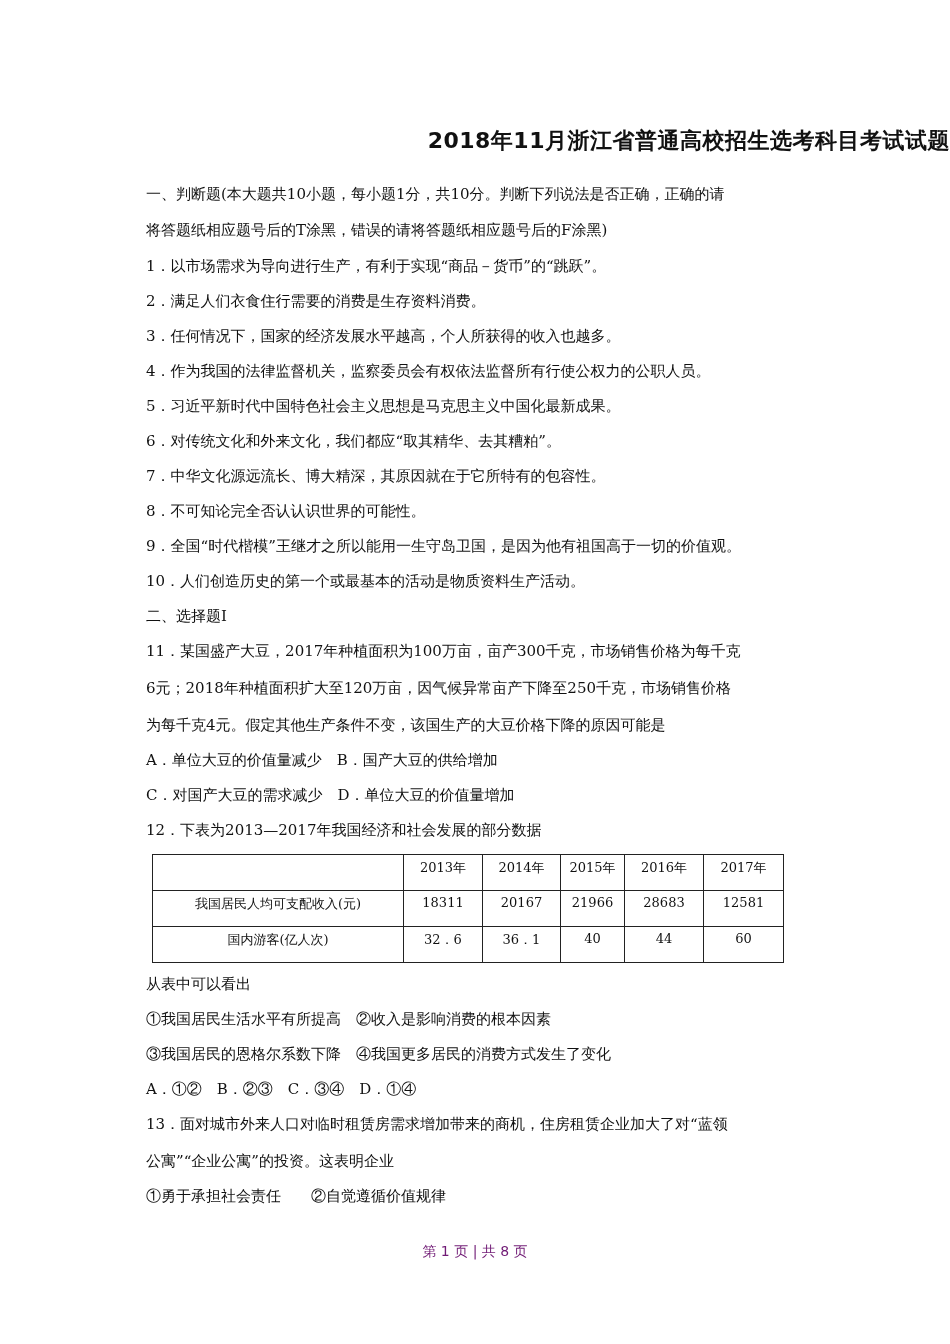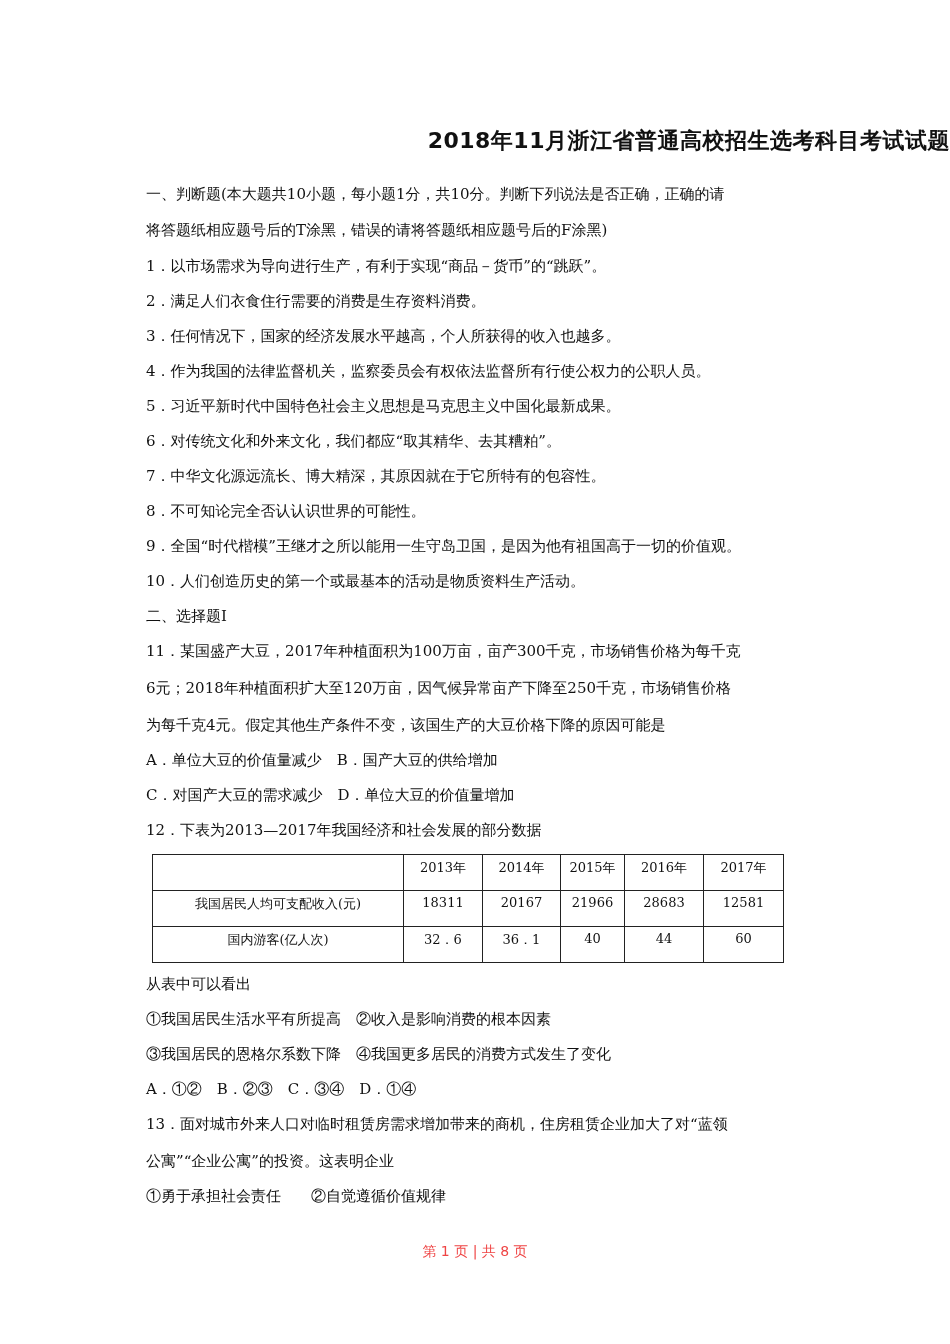--- a/index.html
+++ b/index.html
@@ -6,21 +6,21 @@
   body { width: 950px; height: 1344px; position: relative; overflow: hidden;
          font-family: "DejaVu Serif", "Liberation Serif", serif; color: #111; }
   .page-title { position: absolute; left: 0; width: 950px; top: 126px; text-align: right;
                 font-family: "DejaVu Sans", "Liberation Sans", sans-serif; font-weight: bold;
                 font-size: 22px; letter-spacing: 0.5px; }
   .line { position: absolute; left: 146px; font-size: 15px; white-space: nowrap; line-height: 20px; }
   table.data { position: absolute; left: 152px; top: 854px; border-collapse: collapse; font-size: 13px; }
   table.data td { border: 1px solid #222; height: 36px; text-align: center; vertical-align: top;
                   padding: 4px 0 0 0; box-sizing: border-box; }
   .footer { position: absolute; left: 0; width: 950px; top: 1243px; text-align: center;
-            font-family: "DejaVu Sans", "Liberation Sans", sans-serif; font-size: 14px; color: #ef4444; }
+            font-family: "DejaVu Sans", "Liberation Sans", sans-serif; font-size: 14px; color: #701a75; }
 </style>
 </head>
 <body>
 
 <div class="page-title">2018年11月浙江省普通高校招生选考科目考试试题</div>
 
 <div class="line" style="top:184px">一、判断题(本大题共10小题，每小题1分，共10分。判断下列说法是否正确，正确的请</div>
 <div class="line" style="top:220px">将答题纸相应题号后的T涂黑，错误的请将答题纸相应题号后的F涂黑)</div>
 
 <div class="line" style="top:256px">1．以市场需求为导向进行生产，有利于实现“商品－货币”的“跳跃”。</div>

